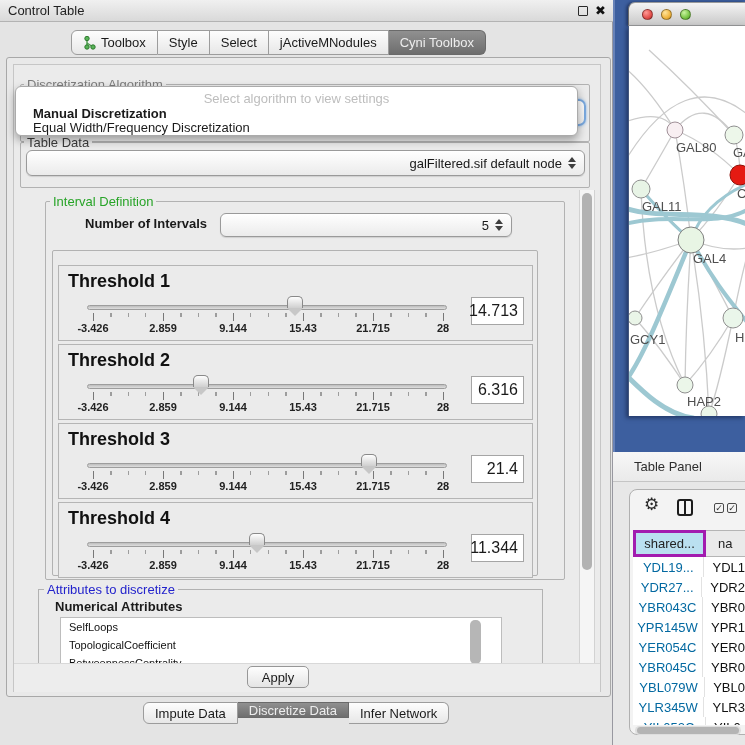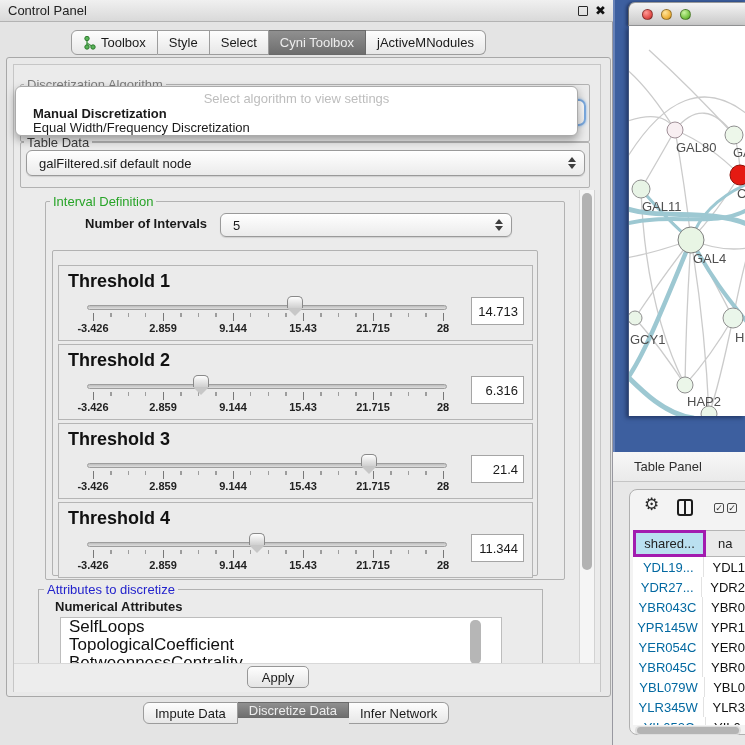--- a/index.html
+++ b/index.html
@@ -24,21 +24,21 @@
   .seg .tab:last-child{border-radius:0 6px 6px 0;}
   .seg .tab.sel{background:linear-gradient(#909090,#6e6e6e);color:#ededed;border-color:#6a6a6a;}
 
   .content-frame{left:6px;top:57px;width:605px;height:640px;border:1px solid #a8a8a8;border-radius:3px;background:#e9e9e9;}
   .inner-panel{left:13px;top:64px;width:588px;height:628px;border:1px solid #c6c6c6;background:#ebebeb;}
 
   .group{border:1px solid #b2b2b2;border-radius:2px;}
   .gtitle{position:absolute;background:#ebebeb;padding:0 3px;font-size:13px;line-height:15px;}
 
   .mac-combo{background:linear-gradient(#ffffff,#ebebeb);border:1px solid #9a9a9a;border-radius:6px;
-    box-shadow:0 1px 1px rgba(0,0,0,.12), inset 0 1px 0 #fff;display:flex;align-items:center;padding:0 22px 0 12px;}
+    box-shadow:0 1px 1px rgba(0,0,0,.12), inset 0 1px 0 #fff;display:flex;align-items:center;padding:0 22px 0 12px;justify-content:flex-end;}
   .stepper{position:absolute;right:8px;top:50%;transform:translateY(-50%);width:9px;height:14px;}
   .stepper .up{position:absolute;left:1px;top:1px;width:0;height:0;border-left:4px solid transparent;border-right:4px solid transparent;border-bottom:5px solid #3f3f3f;}
   .stepper .dn{position:absolute;left:1px;bottom:1px;width:0;height:0;border-left:4px solid transparent;border-right:4px solid transparent;border-top:5px solid #3f3f3f;}
 
   
   .popup{left:15px;top:86px;width:563px;height:50px;background:#fff;border:1px solid #ababab;border-radius:6px;
     box-shadow:0 4px 10px rgba(0,0,0,.35);z-index:100;}
   .popup-hint{position:absolute;left:0;top:4px;width:100%;text-align:center;color:#bdbdbd;font-size:13px;}
   .popup-item{position:absolute;left:17px;font-size:13px;white-space:nowrap;}
   .focus-combo{left:26px;top:99px;width:560px;height:27px;border:2px solid #7aa9df;border-radius:7px;
@@ -53,29 +53,29 @@
     border-radius:5px 5px 0 0;background:linear-gradient(#fefefe,#cfcfcf);}
   .sl-handle::after{content:'';position:absolute;left:-1px;top:11px;width:0;height:0;
     border-left:8px solid transparent;border-right:8px solid transparent;border-top:8px solid #c7c7c7;}
   .ticks-minor{position:absolute;left:34px;top:47px;width:352px;height:4px;
     background:repeating-linear-gradient(to right,#9d9d9d 0 1px,transparent 1px 17.5px);}
   .ticks-major{position:absolute;left:34px;top:47px;width:352px;height:8px;
     background:repeating-linear-gradient(to right,#777 0 1px,transparent 1px 70px);}
   .tick-labels{position:absolute;left:0;top:56px;width:100%;height:14px;}
   .tick-labels span{position:absolute;width:52px;text-align:center;font-size:11px;font-weight:bold;color:#222;}
   .thr-value{position:absolute;left:412px;top:31px;width:53px;height:28px;background:#fff;border:1px solid #a5a5a5;
-    font-size:13px;display:flex;align-items:center;justify-content:flex-end;padding-right:5px;}
+    font-size:16px;display:flex;align-items:center;justify-content:flex-end;padding-right:5px;}
 
   
   .vtrack{background:#f5f5f5;border-left:1px solid #d2d2d2;border-right:1px solid #d2d2d2;}
   .vthumb{background:#b2b2b2;border-radius:5px;}
 
   
   .attr-list{left:60px;top:617px;width:442px;height:49px;background:#fff;border:1px solid #bdbdbd;border-bottom:none;overflow:hidden;}
-  .attr-list .list-item{padding:1px 0 1px 8px;font-size:17px;line-height:16px;color:#111;}
+  .attr-list .list-item{padding:1px 0 1px 8px;font-size:11px;line-height:16px;color:#111;}
   .list-sb{position:absolute;right:20px;top:2px;width:11px;height:44px;background:#b6b6b6;border-radius:5px;}
 
   .apply-strip{left:14px;top:663px;width:586px;height:29px;background:#ededed;border-top:1px solid #d8d8d8;}
   .apply-btn{left:247px;top:666px;width:62px;height:22px;background:linear-gradient(#fefefe,#e4e4e4);
     border:1px solid #979797;border-radius:5px;display:flex;align-items:center;justify-content:center;font-size:13px;}
 
   
   .desktop{left:613px;top:0;width:132px;height:452px;background:#3d5f9f;border-left:2px solid #6782b8;}
   .net-titlebar{left:628px;top:2px;width:117px;height:24px;background:linear-gradient(#f4f4f4,#c9c9c9);
     border-top:1px solid #9a9a9a;border-left:1px solid #6b6b6b;border-bottom:1px solid #9a9a9a;border-radius:7px 0 0 0;
@@ -107,21 +107,21 @@
   .htrack{left:635px;top:726px;width:106px;height:9px;background:#dedede;border-radius:5px;}
 </style>
 </head>
 <body>
 
 <div class="screen">
 
   <div class="abs left-bg"></div>
 
   <div class="abs titlebar">
-    <div class="abs titlebar-text">Control Panel</div>
+    <div class="abs titlebar-text">Control Table</div>
     <div class="abs float-ic"></div>
     <div class="abs close-ic">✖</div>
   </div>
 
   <div class="seg" style="left:71px;top:30px;">
     <div class="tab">
       <span style="display:inline-flex;">
         <svg width="13" height="14" viewBox="0 0 13 14">
             <line x1="4" y1="3" x2="4" y2="11" stroke="#4b9b4b" stroke-width="1.4"></line>
             <line x1="4" y1="7" x2="10" y2="11" stroke="#4b9b4b" stroke-width="1.4"></line>
@@ -131,25 +131,25 @@
           </svg>
       </span>
       <span>Toolbox</span>
     </div>
     <div class="tab">
         <span>Style</span>
       </div>
     <div class="tab">
         <span>Select</span>
       </div>
+    <div class="tab">
+        <span>jActiveMNodules</span>
+      </div>
     <div class="tab sel">
         <span>Cyni Toolbox</span>
-      </div>
-    <div class="tab">
-        <span>jActiveMNodules</span>
       </div>
   </div>
 
   <div class="abs content-frame"></div>
   <div class="abs inner-panel"></div>
 
   <div class="abs group" style="left:20px;top:84px;width:570px;height:58px;"></div>
   <div class="gtitle" style="left:24px;top:77px;color:#7d7d7d;">Discretization Algorithm</div>
   <div class="abs focus-combo"></div>
 

